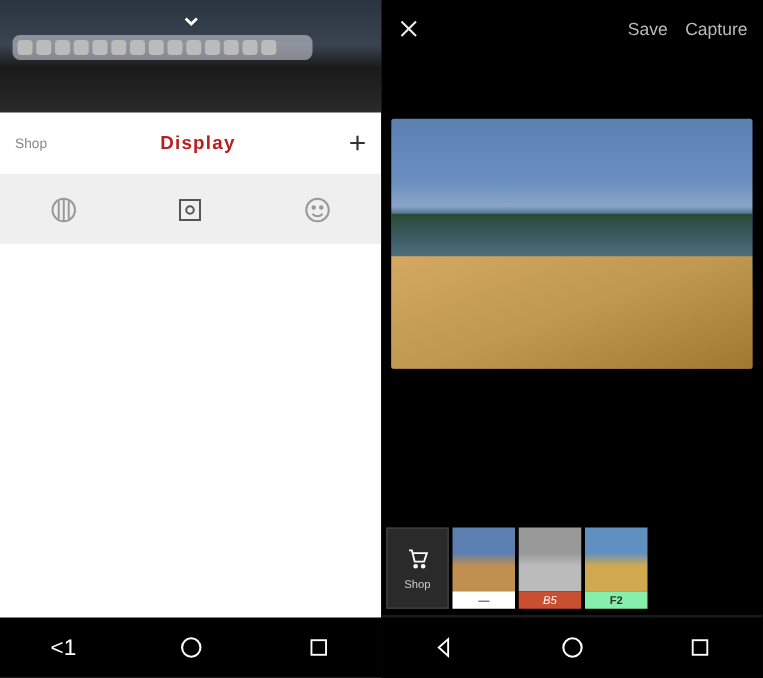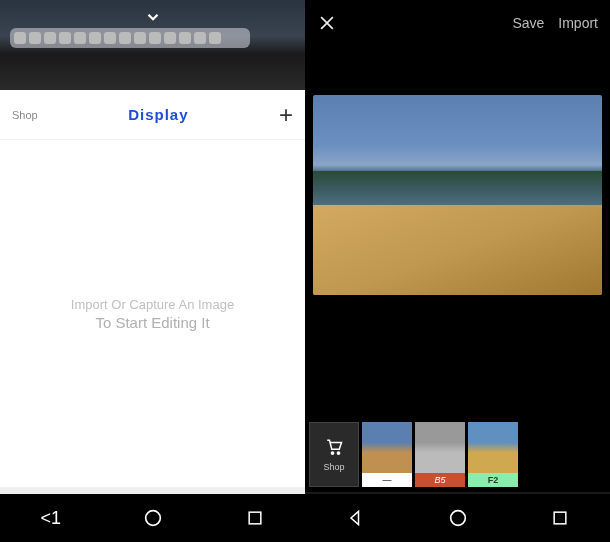--- a/index.html
+++ b/index.html
@@ -62,21 +62,21 @@
     border-bottom: 1px solid #eee;
   }
   .shop-link {
     font-size: 11px;
     color: #888;
   }
   .display-title {
     flex: 1;
     text-align: center;
     font-size: 15px;
-    color: #1d4ed8;
+    color: #b91c1c;
     letter-spacing: 1px;
     font-weight: 600;
   }
   .add-btn {
     font-size: 24px;
     color: #333;
     font-weight: 300;
   }
   .left-body {
     flex: 1;
@@ -256,24 +256,20 @@
           <span></span>
       </div>
     </div>
 
     <div class="left-header">
       <span class="shop-link">Shop</span>
       <span class="display-title">Display</span>
       <span class="add-btn">+</span>
     </div>
 
-    <div class="left-body">
-      <div class="prompt-line1">Import Or Capture An Image</div>
-      <div class="prompt-line2">To Start Editing It</div>
-    </div>
 
     <div class="left-bottom-bar">
       <span class="icon">
         <svg width="24" height="24" viewBox="0 0 24 24" fill="none" stroke="#999" stroke-width="1.6">
             <circle cx="12" cy="12" r="9"></circle>
             <line x1="8" y1="5" x2="8" y2="19"></line>
             <line x1="12" y1="3" x2="12" y2="21"></line>
             <line x1="16" y1="5" x2="16" y2="19"></line>
           </svg>
       </span>
@@ -311,21 +307,21 @@
   <div class="right-panel">
     <div class="right-header">
       <span class="close-x">
         <svg width="20" height="20" viewBox="0 0 24 24" fill="none" stroke="#eee" stroke-width="2">
             <line x1="5" y1="5" x2="19" y2="19"></line>
             <line x1="19" y1="5" x2="5" y2="19"></line>
           </svg>
       </span>
       <span class="right-header-spacer"></span>
       <span class="save-btn">Save</span>
-      <span class="publish-btn">Import</span>
+      <span class="publish-btn">Capture</span>
     </div>
 
     <div class="right-image"></div>
 
     <div class="filter-strip">
       <div class="filter-shop">
         <span class="cart">
           <svg width="20" height="18" viewBox="0 0 24 24" fill="none" stroke="#fff" stroke-width="2">
               <path d="M3 3h3l3 12h10l3-9H7"></path>
               <circle cx="10" cy="20" r="1.5" fill="#fff"></circle>

